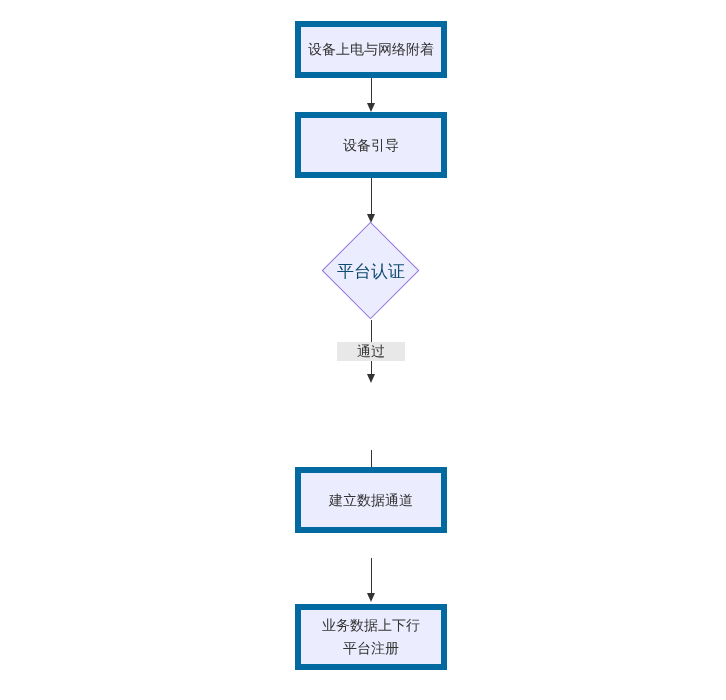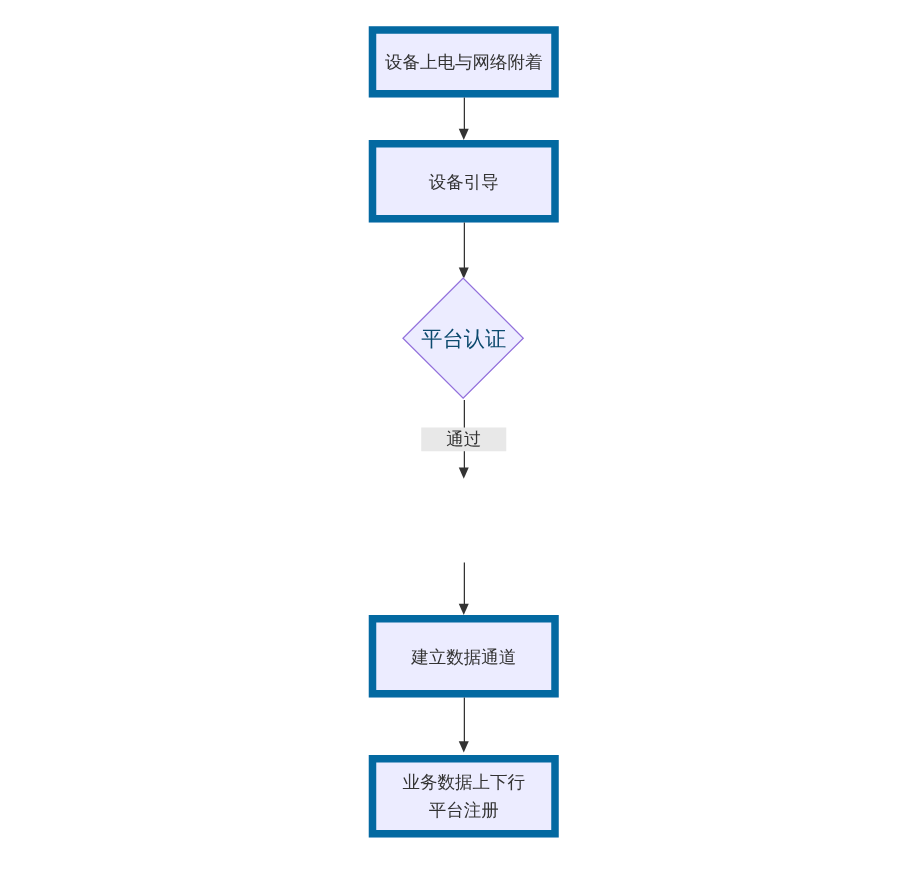--- a/index.html
+++ b/index.html
@@ -127,21 +127,21 @@
     <div class="head"></div>
   </div>
   <div class="edge-label">通过</div>
 
 
   <div class="arrow" style="top:450px; height:42px;">
     <div class="line" style="height:34px;"></div>
     <div class="head"></div>
   </div>
 
-  <div class="rect-node" style="top:492px; height:66px;">
+  <div class="rect-node" style="top:467px; height:66px;">
     <span>建立数据通道</span>
   </div>
 
   <div class="arrow" style="top:558px; height:44px;">
     <div class="line" style="height:36px;"></div>
     <div class="head"></div>
   </div>
 
   <div class="rect-node" style="top:604px; height:66px;text-align:center;">
     <span>业务数据上下行</span>

